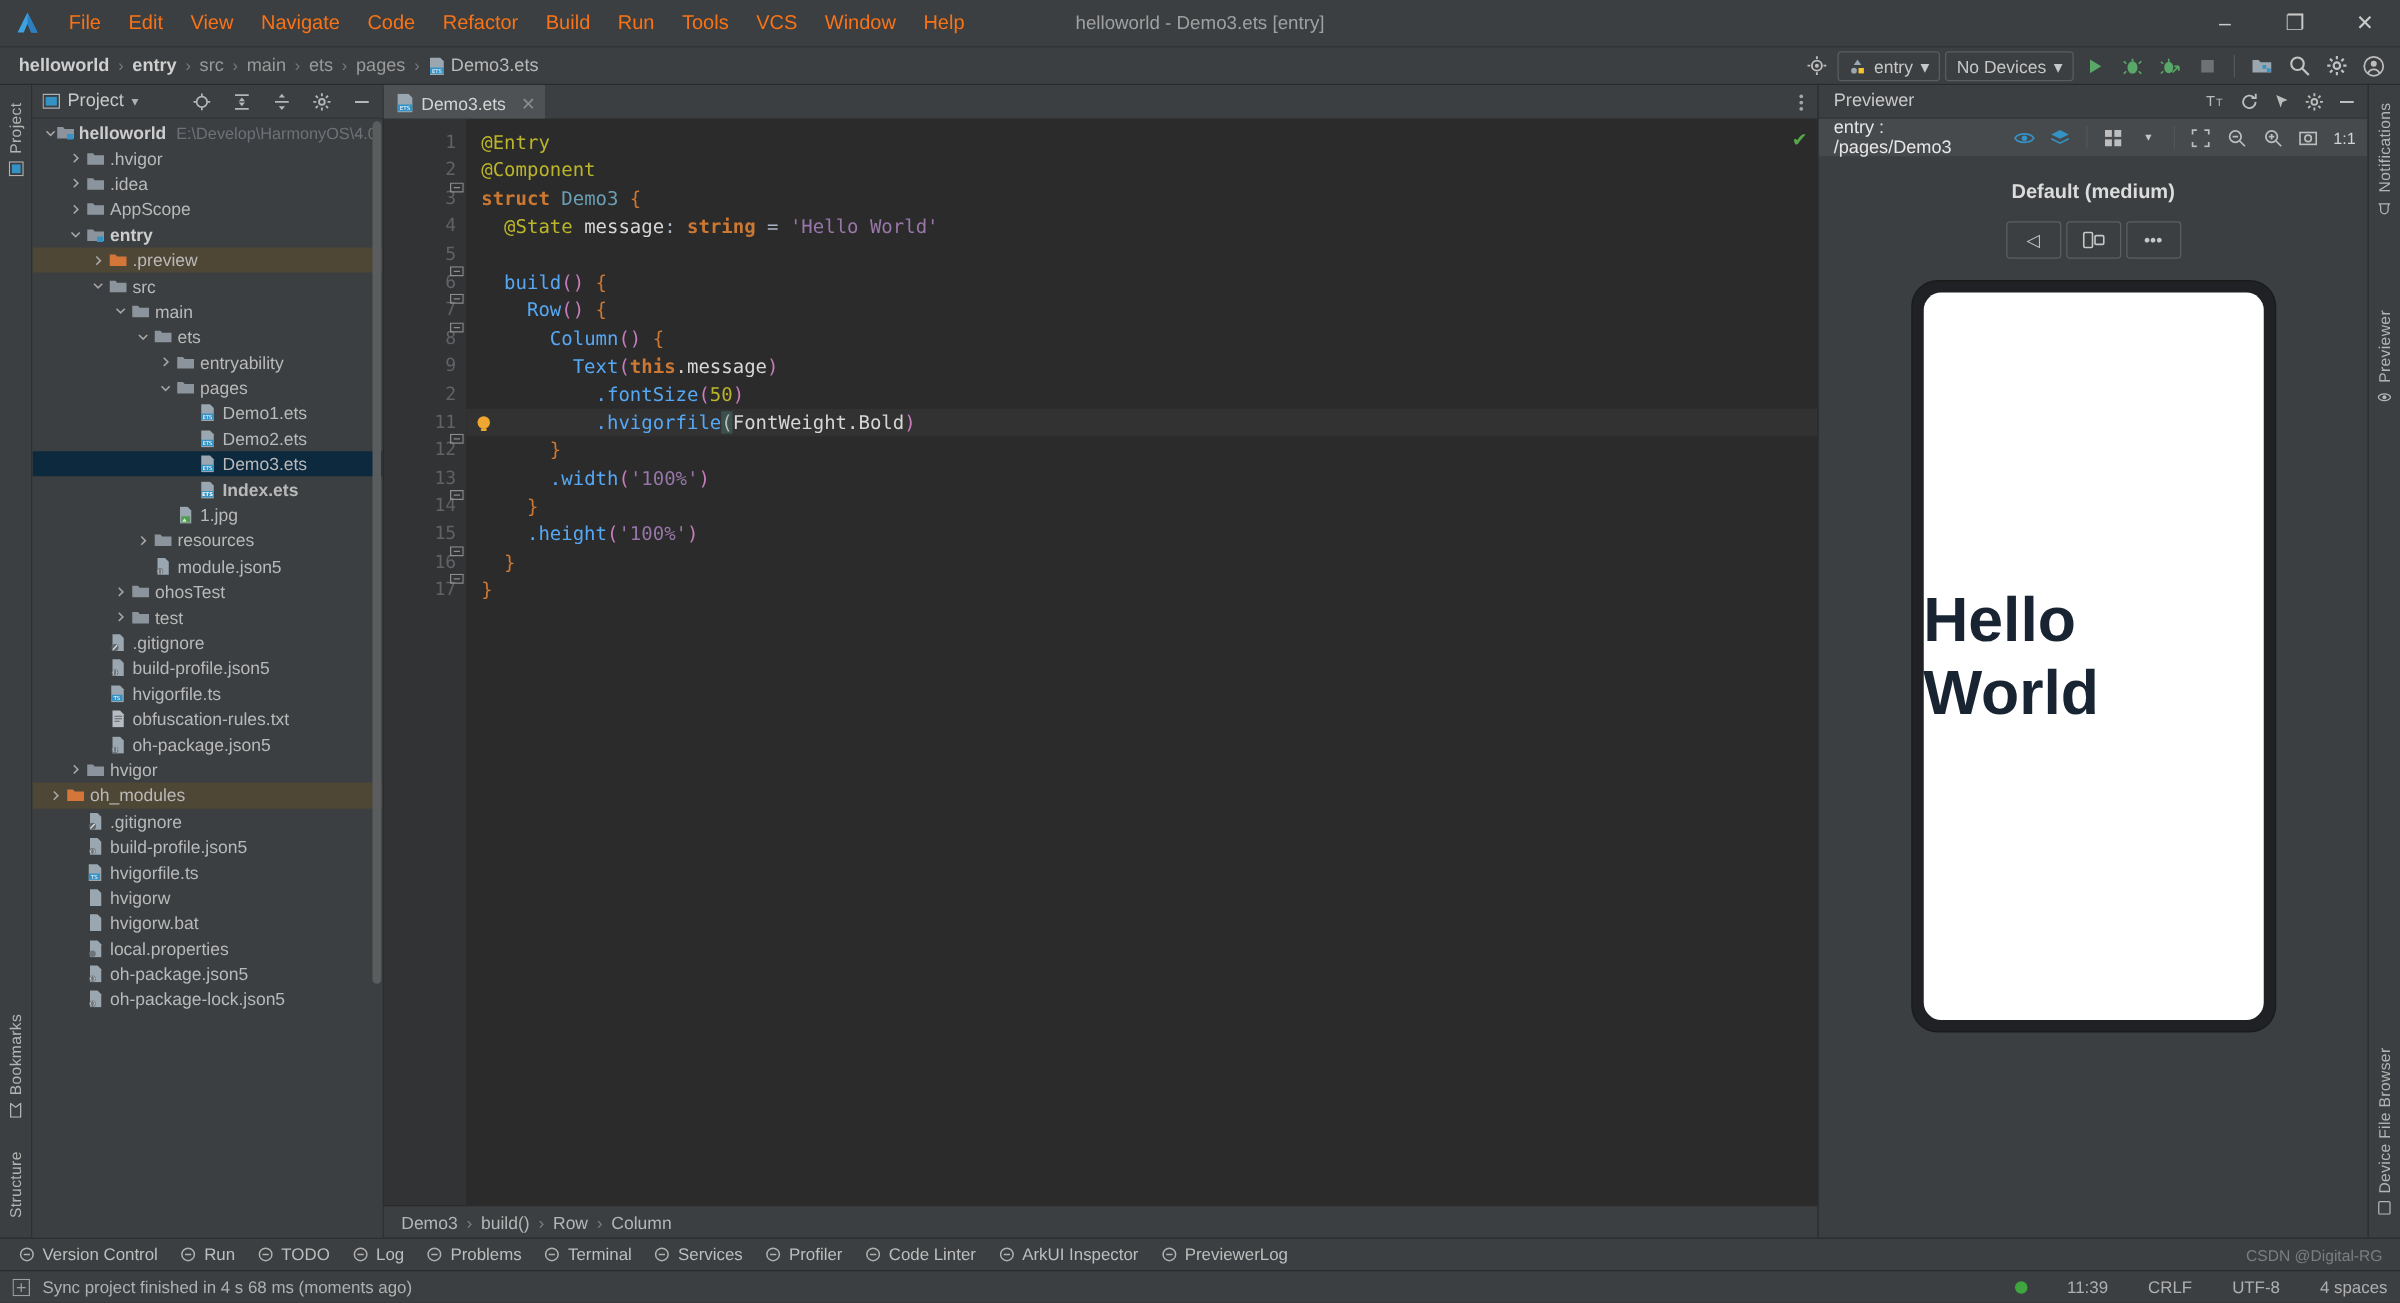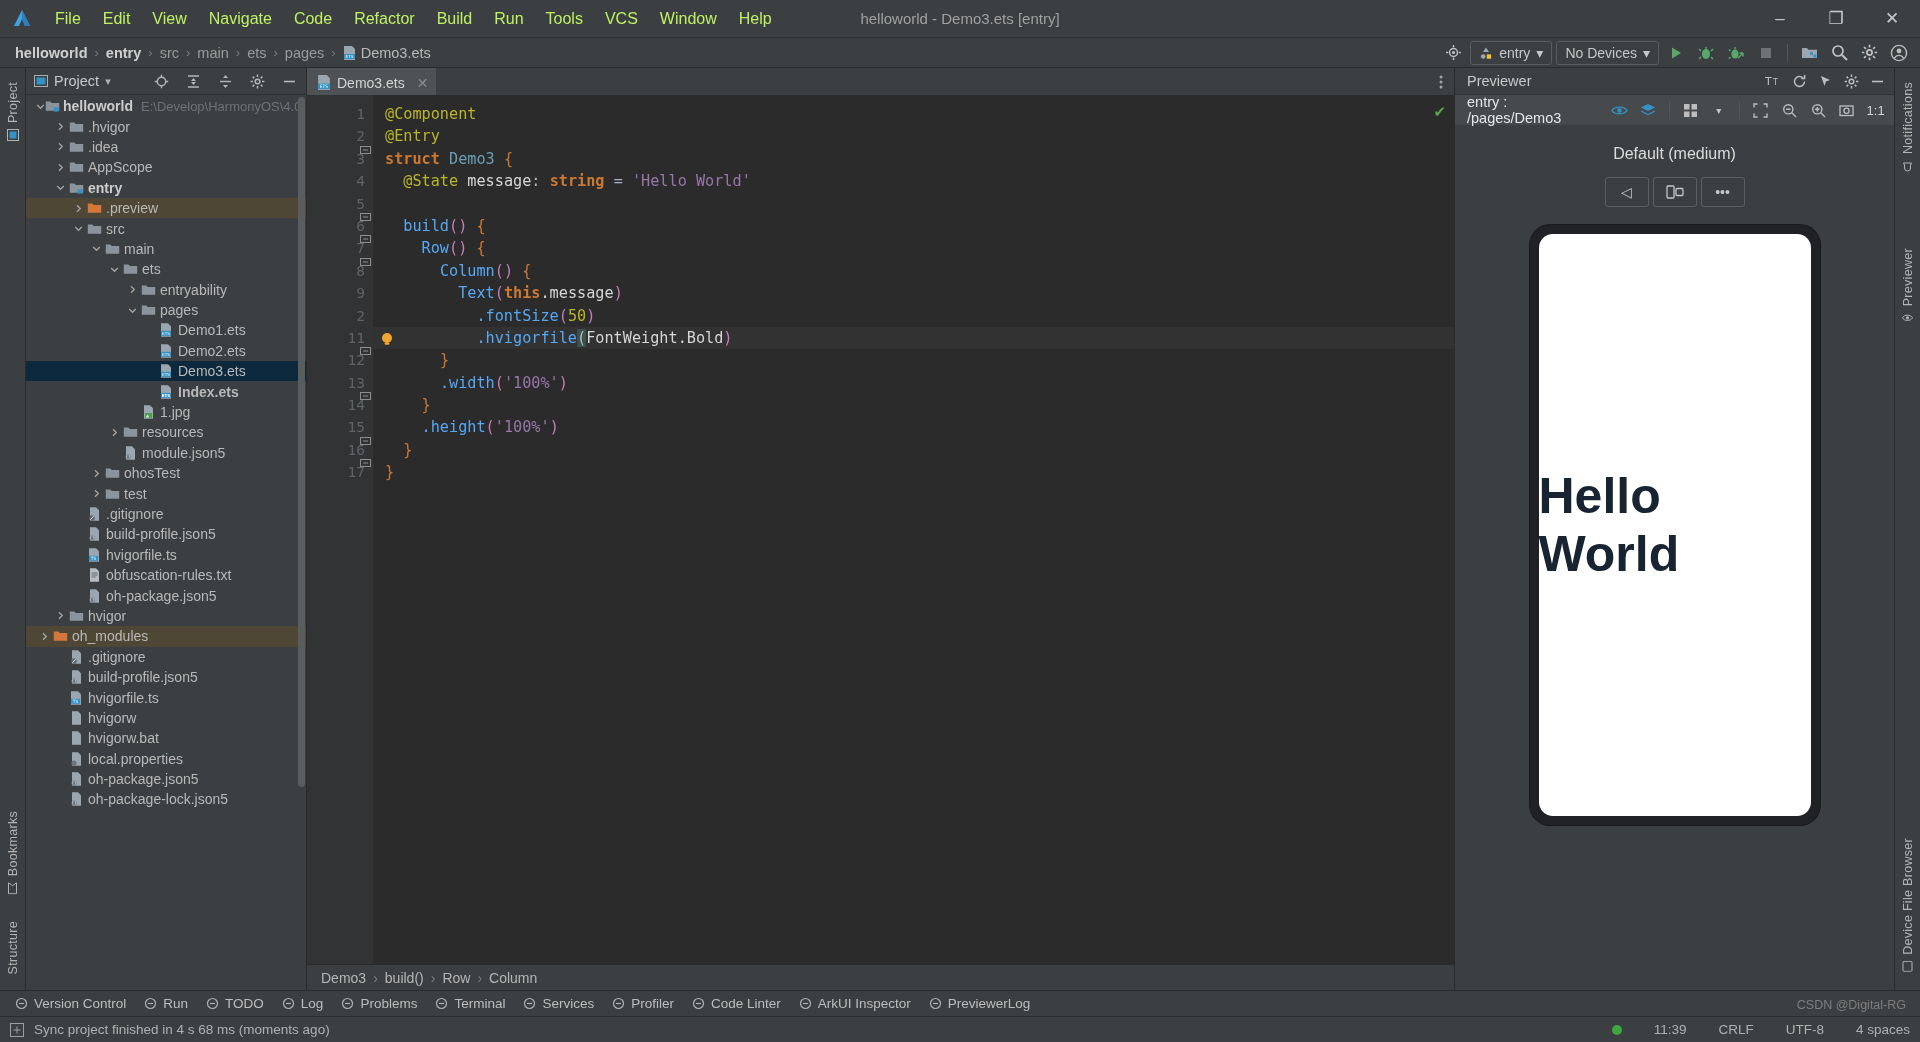--- a/index.html
+++ b/index.html
@@ -14,21 +14,21 @@
 
   
   .titlebar {
     height: 38px; background: #3c3f41; display: flex; align-items: center;
     position: relative; flex: 0 0 38px; border-bottom: 1px solid #323232;
   }
   .logo { width: 44px; display: flex; align-items: center; justify-content: center; }
   .logo svg { display: block; }
   .menu { display: flex; align-items: center; gap: 0px; }
   .menu-item {
-    padding: 4px 11px; font-size: 16px; color: #bef264; cursor: default;
+    padding: 4px 11px; font-size: 16px; color: #f97316; cursor: default;
     white-space: nowrap; line-height: 20px;
   }
   .win-title {
     position: absolute; left: 0; right: 0; text-align: center;
     font-size: 15px; color: #a0a0a0; pointer-events: none;
   }
   .win-buttons { margin-left: auto; display: flex; align-items: center; height: 38px; }
   .win-btn {
     width: 56px; height: 38px; display: flex; align-items: center; justify-content: center;
     color: #c9c9c9; font-size: 17px;
@@ -152,21 +152,21 @@
     height: 27px; flex: 0 0 27px; display: flex; align-items: center; padding: 0 4px 0 12px;
     font-size: 14.5px; color: #c9c9c9; border-bottom: 1px solid #323232;
   }
   .prev-header .spacer { margin-left: auto; }
   .prev-sub {
     height: 30px; flex: 0 0 30px; background: #464a4d; display: flex; align-items: center;
     padding: 0 6px 0 12px; font-size: 14.5px; color: #e6e6e6; gap: 4px;
   }
   .prev-sub .spacer { margin-left: auto; }
   .prev-body { flex: 1 1 auto; display: flex; flex-direction: column; align-items: center; padding-top: 20px; }
-  .prev-device-name { font-size: 16px; color: #dcdcdc; font-weight: normal; margin-bottom: 14px; }
+  .prev-device-name { font-size: 16px; color: #dcdcdc; font-weight: bold; margin-bottom: 14px; }
   .prev-ctrls { display: flex; gap: 4px; margin-bottom: 18px; }
   .prev-ctrl {
     width: 44px; height: 30px; border: 1px solid #5c5f61; border-radius: 3px;
     display: flex; align-items: center; justify-content: center; color: #c6c6c6; font-size: 14px;
     background: #3c3f41;
   }
   .phone {
     width: 290px; height: 600px; background: #202124; border-radius: 20px; padding: 9px;
     box-shadow: 0 0 0 1px #1a1a1a;
   }
@@ -926,22 +926,22 @@
               </svg>
             </div>
             <div class="fold" style="top: 364.4px;">
               <svg width="11" height="11" viewBox="0 0 11 11">
                 <rect x="0.5" y="0.5" width="10" height="7" fill="none" stroke="#8d8d8d"></rect>
                 <path d="M3 4h5" stroke="#8d8d8d"></path>
               </svg>
             </div>
           </div>
         <div class="code" id="code">
+            <div class="cline"><span class="tok-ann">@Entry</span></div>
             <div class="cline"><span class="tok-ann">@Component</span></div>
-            <div class="cline"><span class="tok-ann">@Entry</span></div>
             <div class="cline"><span class="tok-kw">struct </span><span class="tok-type">Demo3 </span><span class="tok-brace-y">{</span></div>
             <div class="cline"><span class="tok-plain">  </span><span class="tok-ann">@State </span><span class="tok-white">message</span><span class="tok-plain">: </span><span class="tok-kw">string</span><span class="tok-plain"> = </span><span class="tok-prop">'Hello World'</span></div>
             <div class="cline">&nbsp;</div>
             <div class="cline"><span class="tok-plain">  </span><span class="tok-fn">build</span><span class="tok-paren">()</span><span class="tok-plain"> </span><span class="tok-brace-y">{</span></div>
             <div class="cline"><span class="tok-plain">    </span><span class="tok-fn">Row</span><span class="tok-paren">()</span><span class="tok-plain"> </span><span class="tok-brace-y">{</span></div>
             <div class="cline"><span class="tok-plain">      </span><span class="tok-fn">Column</span><span class="tok-paren">()</span><span class="tok-plain"> </span><span class="tok-brace-y">{</span></div>
             <div class="cline"><span class="tok-plain">        </span><span class="tok-fn">Text</span><span class="tok-paren">(</span><span class="tok-this">this</span><span class="tok-white">.message</span><span class="tok-paren">)</span></div>
             <div class="cline"><span class="tok-plain">          </span><span class="tok-fn">.fontSize</span><span class="tok-paren">(</span><span class="tok-ann">50</span><span class="tok-paren">)</span></div>
             <div class="cline current"><span class="tok-plain">          </span><span class="tok-fn">.hvigorfile</span><span class="sel-paren">(</span><span class="tok-white">FontWeight</span><span class="tok-white">.Bold</span><span class="tok-paren">)</span></div>
             <div class="cline"><span class="tok-plain">      </span><span class="tok-brace-y">}</span></div>

